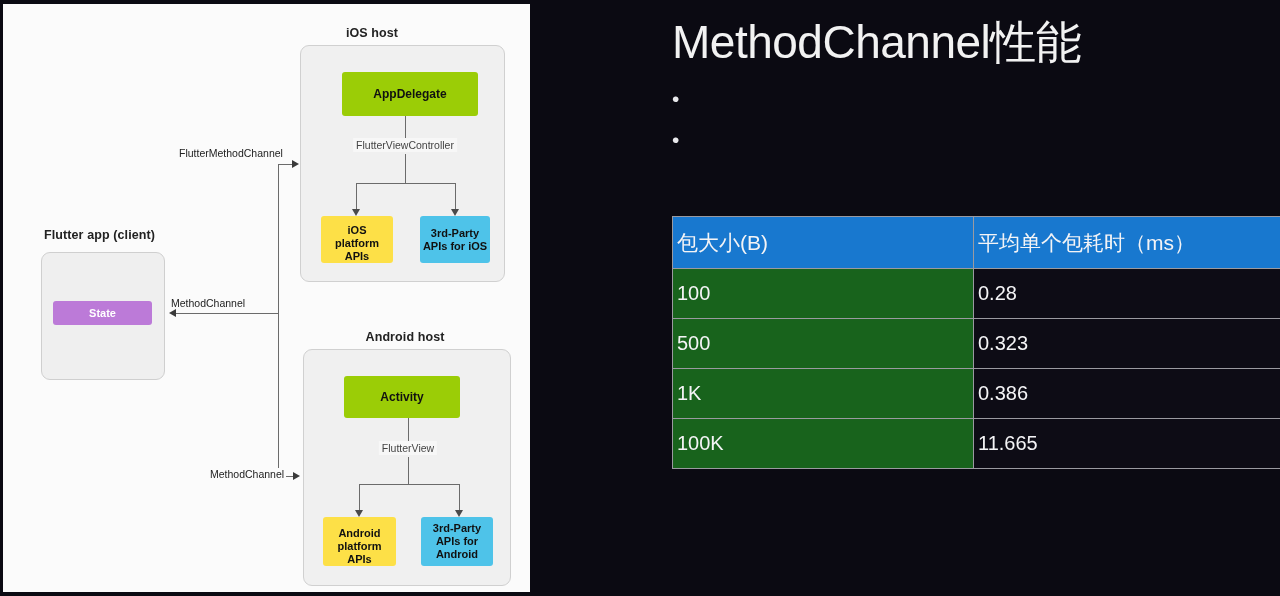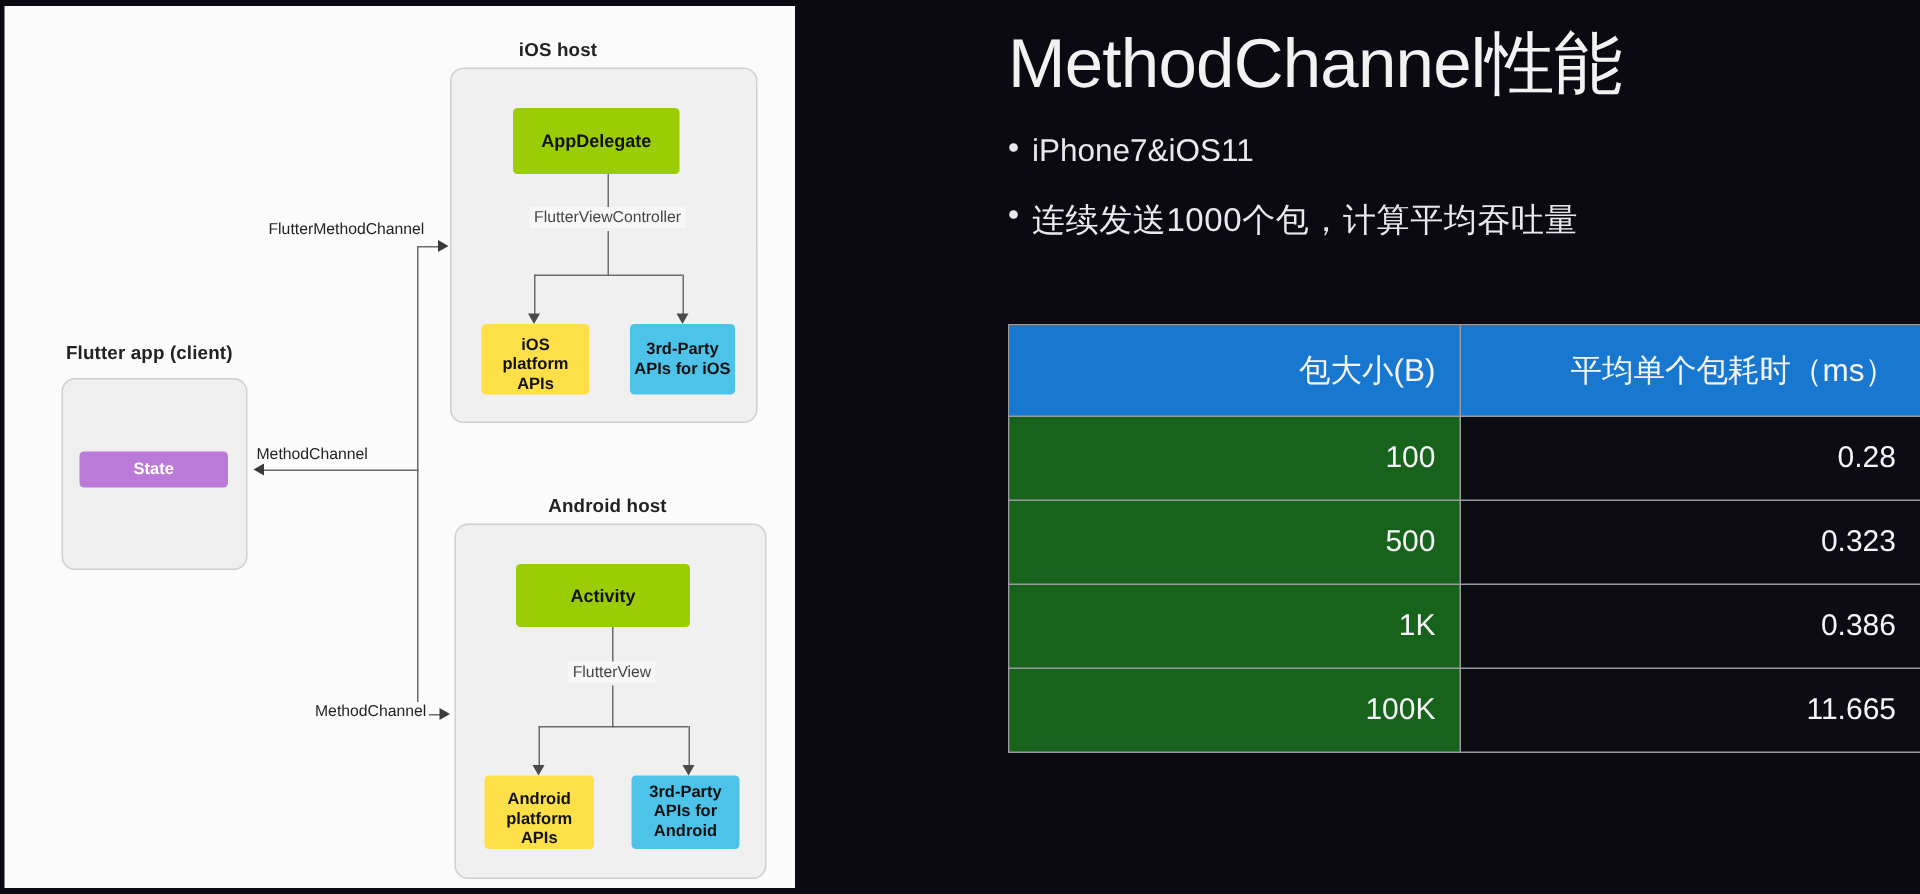--- a/index.html
+++ b/index.html
@@ -85,40 +85,40 @@
     width: 16px; flex: 0 0 16px; font-size: 21px; line-height: 1.05; color: #e9e9ec;
   }
   .bullet .btext { font-size: 21px; }
   .bullet.cn .btext { font-size: 22px; letter-spacing: .4px; }
 
   #perf-table {
     position: absolute; left: 672px; top: 216px; width: 608px;
     border-collapse: collapse; table-layout: fixed;
   }
   #perf-table td, #perf-table th {
-    border: 1px solid #9a9aa0; text-align: right; font-weight: normal;
-    color: #f4f4f6; height: 50px; padding: 16px;
+    border: 1px solid #9a9aa0; text-align: left; font-weight: normal;
+    color: #f4f4f6; height: 50px; padding: 4px;
   }
   #perf-table thead th { background: #1878cf; font-size: 21px; height: 52px; }
   #perf-table tbody td.cat { background: #18631c; font-size: 20px; }
   #perf-table tbody td.val { background: #0d0c15; font-size: 20px; }
   #perf-table col.c1 { width: 301px; }
   #perf-table col.c2 { width: 307px; }
 </style>
 </head>
 <body>
 
 <div id="slide">
 
   <div id="figure-panel">
 
     <div class="fig-label" style="left:369px; top:22px; transform:translateX(-50%);">iOS host</div>
     <div class="host-box" style="left:297px; top:41px; width:205px; height:237px;"></div>
 
-    <div class="node green" style="left:339px; top:68px; width:111px; height:44px;">
+    <div class="node green" style="left:339px; top:68px; width:136px; height:44px;">
       <span>AppDelegate</span>
     </div>
 
     <div class="line vline" style="left:402px; top:112px; height:28px;"></div>
     <div class="mid-label" style="left:402px; top:134px; transform:translateX(-50%);">FlutterViewController</div>
     <div class="line vline" style="left:402px; top:150px; height:30px;"></div>
 
     <div class="line hline" style="left:353px; top:179px; width:99px;"></div>
     <div class="line vline" style="left:353px; top:179px; height:28px;"></div>
     <div class="line vline" style="left:452px; top:179px; height:28px;"></div>
@@ -182,25 +182,23 @@
     <div class="line hline" style="left:275px; top:472px; width:18px;"></div>
     <div class="arrow-right" style="left:290px; top:468px;"></div>
     <div class="edge-label" style="left:205px; top:464px;">MethodChannel</div>
   </div>
 
   <h1 id="slide-title">MethodChannel性能</h1>
 
   <div id="bullets">
     <div class="bullet">
       <span class="dot">•</span>
-      <span class="btext">iPhone7&amp;iOS11</span>
     </div>
     <div class="bullet cn">
       <span class="dot">•</span>
-      <span class="btext">连续发送1000个包，计算平均吞吐量</span>
     </div>
   </div>
 
   <table id="perf-table">
     <colgroup>
         <col class="c1">
         <col class="c2">
       </colgroup>
     <thead>
       <tr>

